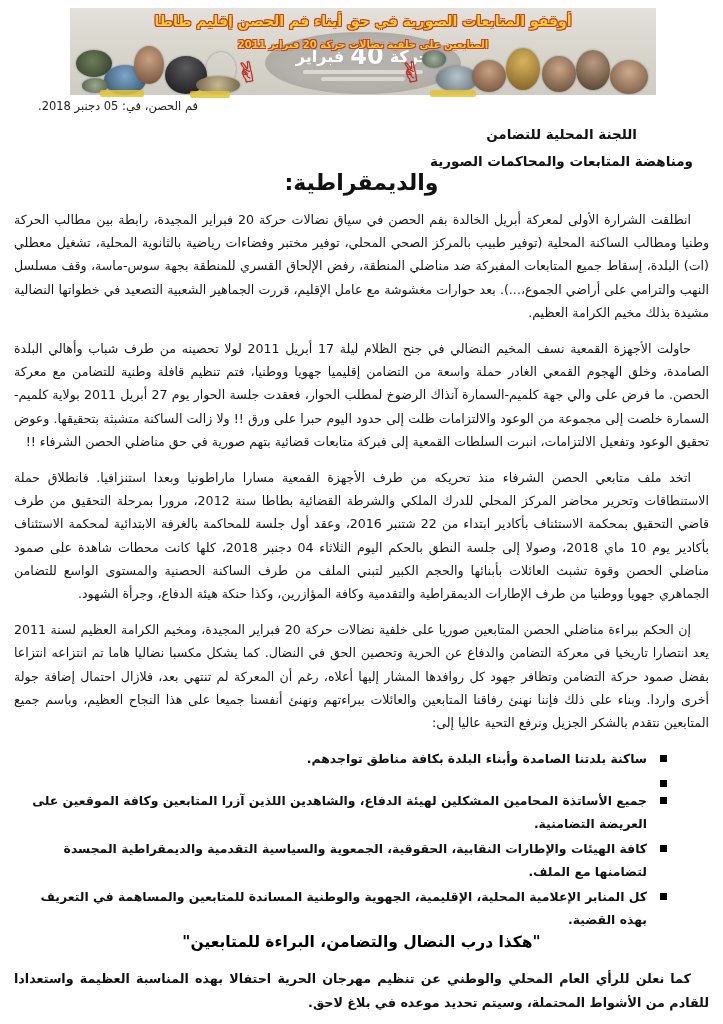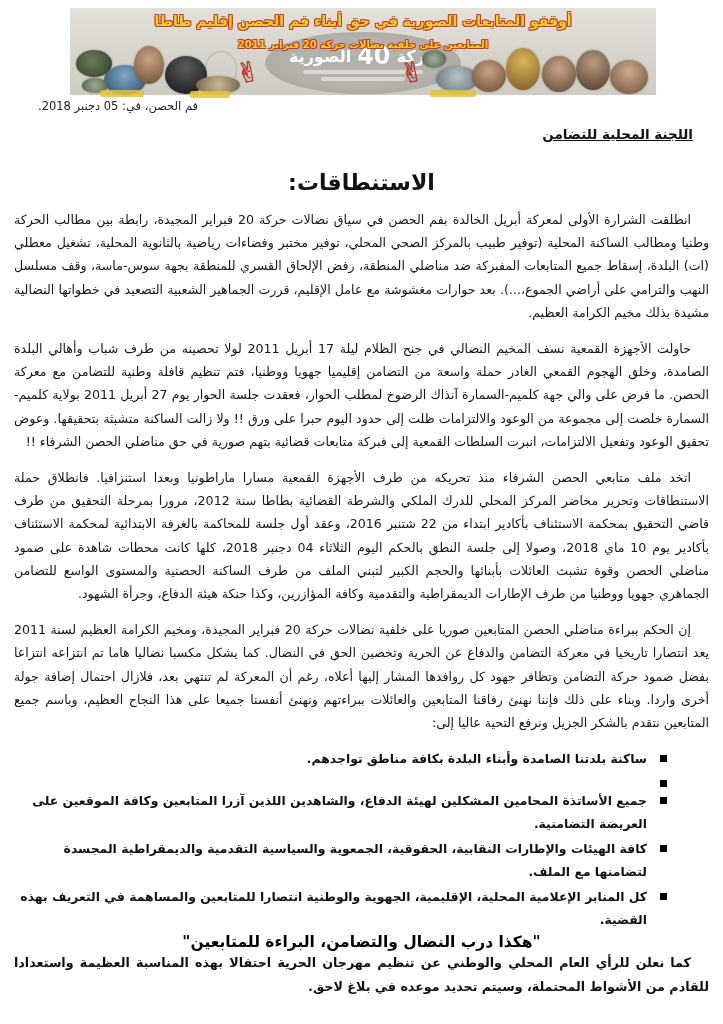--- a/index.html
+++ b/index.html
@@ -59,21 +59,21 @@
   .strip { position: absolute; height: 7px; background: #e2c337; opacity: .85; z-index: 3; border-radius: 2px; }
 
   
   .dateline {
     position: absolute; top: 99px; left: 38px;
     font-size: 11.5px; direction: rtl; color: #222; text-align: center;
   }
   .org-block {
     position: absolute; top: 121px; right: 30px;
     text-align: center; font-weight: bold;
-    font-size: 13.5px; line-height: 27px; color: #111; text-decoration: underline;
+    font-size: 13.5px; line-height: 27px; color: #111;
   }
   .doc-title {
     position: absolute; top: 170px; width: 100%;
     text-align: center; font-weight: bold; font-size: 22px; color: #111;
   }
 
   
   .content {
     position: absolute; top: 208px; right: 14px; left: 14px;
   }
@@ -87,38 +87,38 @@
     display: flex; align-items: flex-start; gap: 13px;
     font-weight: bold; font-size: 12.4px; line-height: 23px;
     margin-bottom: 2px; color: #111;
   }
   .bullet-marker {
     flex: 0 0 auto; width: 7px; height: 7px; background: #000; margin-top: 8px;
   }
   p.closing-par {
     font-size: 12.7px; line-height: 24px;
     text-align: justify; text-indent: 18px;
-    font-weight: bold; margin-top: 20px; color: #101010;
+    font-weight: bold; margin-top: 36px; color: #101010;
   }
   .slogan {
     position: absolute; top: 933px; width: 100%;
     text-align: center; font-weight: bold; font-size: 15.5px; color: #000;
     letter-spacing: 0.3px;
   }
 </style>
 </head>
 <body>
 
 <div class="banner">
 
   <div class="banner-logo">
     <div class="logo-row">
       <span>حركة</span>
       <span class="logo-number">40</span>
-      <span>الصورية</span>
+      <span>فبراير</span>
     </div>
     <div class="logo-subbar b1"></div>
     <div class="logo-subbar b2"></div>
   </div>
 
   <div class="banner-title l1">أوقفو المتابعات الصورية في حق أبناء فم الحصن إقليم طاطا</div>
   <div class="banner-title l2">المتابعين على خلفية نضالات حركة 20 فبراير 2011</div>
 
   <span class="face" style="left:6px;top:42px;width:36px;height:27px;background:radial-gradient(circle at 45% 40%,#6d7d5a,#2c3a26);"></span>
   <span class="face" style="left:34px;top:57px;width:42px;height:30px;background:radial-gradient(circle at 50% 35%,#7da6c8,#2f4c66);"></span>
@@ -139,23 +139,24 @@
   <span class="face" style="left:506px;top:42px;width:34px;height:40px;background:radial-gradient(circle at 50% 32%,#b99a7e,#4e3a2a);"></span>
   <span class="face" style="left:540px;top:52px;width:38px;height:34px;background:radial-gradient(circle at 50% 35%,#ccab8d,#6e4f38);"></span>
   <span class="face" style="left:352px;top:42px;width:24px;height:18px;background:radial-gradient(circle,#a3b0a0,#4c5a48);"></span>
   <span class="strip" style="left:360px;top:82px;width:46px;"></span>
 </div>
 
 <div class="dateline">فم الحصن، في: 05 دجنبر 2018.</div>
 
 <div class="org-block">
   <div>اللجنة المحلية للتضامن</div>
+  <div>ومناهضة المتابعات والمحاكمات الصورية</div>
 </div>
 
-<div class="doc-title">الاستنطاقات:</div>
+<div class="doc-title">والديمقراطية:</div>
 
 <div class="content">
   <p class="body-par">انطلقت الشرارة الأولى لمعركة أبريل الخالدة بفم الحصن في سياق نضالات حركة 20 فبراير المجيدة، رابطة بين مطالب الحركة وطنيا ومطالب الساكنة المحلية (توفير طبيب بالمركز الصحي المحلي، توفير مختبر وفضاءات رياضية بالثانوية المحلية، تشغيل معطلي (ات) البلدة، إسقاط جميع المتابعات المفبركة ضد مناضلي المنطقة، رفض الإلحاق القسري للمنطقة بجهة سوس-ماسة، وقف مسلسل النهب والترامي على أراضي الجموع،...). بعد حوارات مغشوشة مع عامل الإقليم، قررت الجماهير الشعبية التصعيد في خطواتها النضالية مشيدة بذلك مخيم الكرامة العظيم.</p>
   <p class="body-par">حاولت الأجهزة القمعية نسف المخيم النضالي في جنح الظلام ليلة 17 أبريل 2011 لولا تحصينه من طرف شباب وأهالي البلدة الصامدة، وخلق الهجوم القمعي الغادر حملة واسعة من التضامن إقليميا جهويا ووطنيا، فتم تنظيم قافلة وطنية للتضامن مع معركة الحصن. ما فرض على والي جهة كلميم-السمارة آنذاك الرضوخ لمطلب الحوار، فعقدت جلسة الحوار يوم 27 أبريل 2011 بولاية كلميم-السمارة خلصت إلى مجموعة من الوعود والالتزامات ظلت إلى حدود اليوم حبرا على ورق !! ولا زالت الساكنة متشبثة بتحقيقها. وعوض تحقيق الوعود وتفعيل الالتزامات، انبرت السلطات القمعية إلى فبركة متابعات قضائية بتهم صورية في حق مناضلي الحصن الشرفاء !!</p>
   <p class="body-par">اتخد ملف متابعي الحصن الشرفاء منذ تحريكه من طرف الأجهزة القمعية مسارا ماراطونيا وبعدا استنزافيا. فانطلاق حملة الاستنطاقات وتحرير محاضر المركز المحلي للدرك الملكي والشرطة القضائية بطاطا سنة 2012، مرورا بمرحلة التحقيق من طرف قاضي التحقيق بمحكمة الاستئناف بأكادير ابتداء من 22 شتنبر 2016، وعقد أول جلسة للمحاكمة بالغرفة الابتدائية لمحكمة الاستئناف بأكادير يوم 10 ماي 2018، وصولا إلى جلسة النطق بالحكم اليوم الثلاثاء 04 دجنبر 2018، كلها كانت محطات شاهدة على صمود مناضلي الحصن وقوة تشبث العائلات بأبنائها والحجم الكبير لتبني الملف من طرف الساكنة الحصنية والمستوى الواسع للتضامن الجماهري جهويا ووطنيا من طرف الإطارات الديمقراطية والتقدمية وكافة المؤازرين، وكذا حنكة هيئة الدفاع، وجرأة الشهود.</p>
   <p class="body-par">إن الحكم ببراءة مناضلي الحصن المتابعين صوريا على خلفية نضالات حركة 20 فبراير المجيدة، ومخيم الكرامة العظيم لسنة 2011 يعد انتصارا تاريخيا في معركة التضامن والدفاع عن الحرية وتحصين الحق في النضال. كما يشكل مكسبا نضاليا هاما تم انتزاعه انتزاعا بفضل صمود حركة التضامن وتظافر جهود كل روافدها المشار إليها أعلاه، رغم أن المعركة لم تنتهي بعد، فلازال احتمال إضافة جولة أخرى واردا. وبناء على ذلك فإننا نهنئ رفاقنا المتابعين والعائلات ببراءتهم ونهنئ أنفسنا جميعا على هذا النجاح العظيم، وباسم جميع المتابعين نتقدم بالشكر الجزيل ونرفع التحية عاليا إلى:</p>
 
   <div class="bullets">
     <div class="bullet-row">
       <span class="bullet-marker"></span>
@@ -167,20 +168,20 @@
     <div class="bullet-row">
       <span class="bullet-marker"></span>
       <span>جميع الأساتذة المحامين المشكلين لهيئة الدفاع، والشاهدين اللذين آزرا المتابعين وكافة الموقعين على العريضة التضامنية.</span>
     </div>
     <div class="bullet-row">
       <span class="bullet-marker"></span>
       <span>كافة الهيئات والإطارات النقابية، الحقوقية، الجمعوية والسياسية التقدمية والديمقراطية المجسدة لتضامنها مع الملف.</span>
     </div>
     <div class="bullet-row">
       <span class="bullet-marker"></span>
-      <span>كل المنابر الإعلامية المحلية، الإقليمية، الجهوية والوطنية انتصارا للمتابعين والمساهمة في التعريف بهذه القضية.</span>
+      <span>كل المنابر الإعلامية المحلية، الإقليمية، الجهوية والوطنية المساندة للمتابعين والمساهمة في التعريف بهذه القضية.</span>
     </div>
   </div>
 
   <p class="closing-par">كما نعلن للرأي العام المحلي والوطني عن تنظيم مهرجان الحرية احتفالا بهذه المناسبة العظيمة واستعدادا للقادم من الأشواط المحتملة، وسيتم تحديد موعده في بلاغ لاحق.</p>
 </div>
 
 <div class="slogan">"هكذا درب النضال والتضامن، البراءة للمتابعين"</div>
 
 </body></html>

